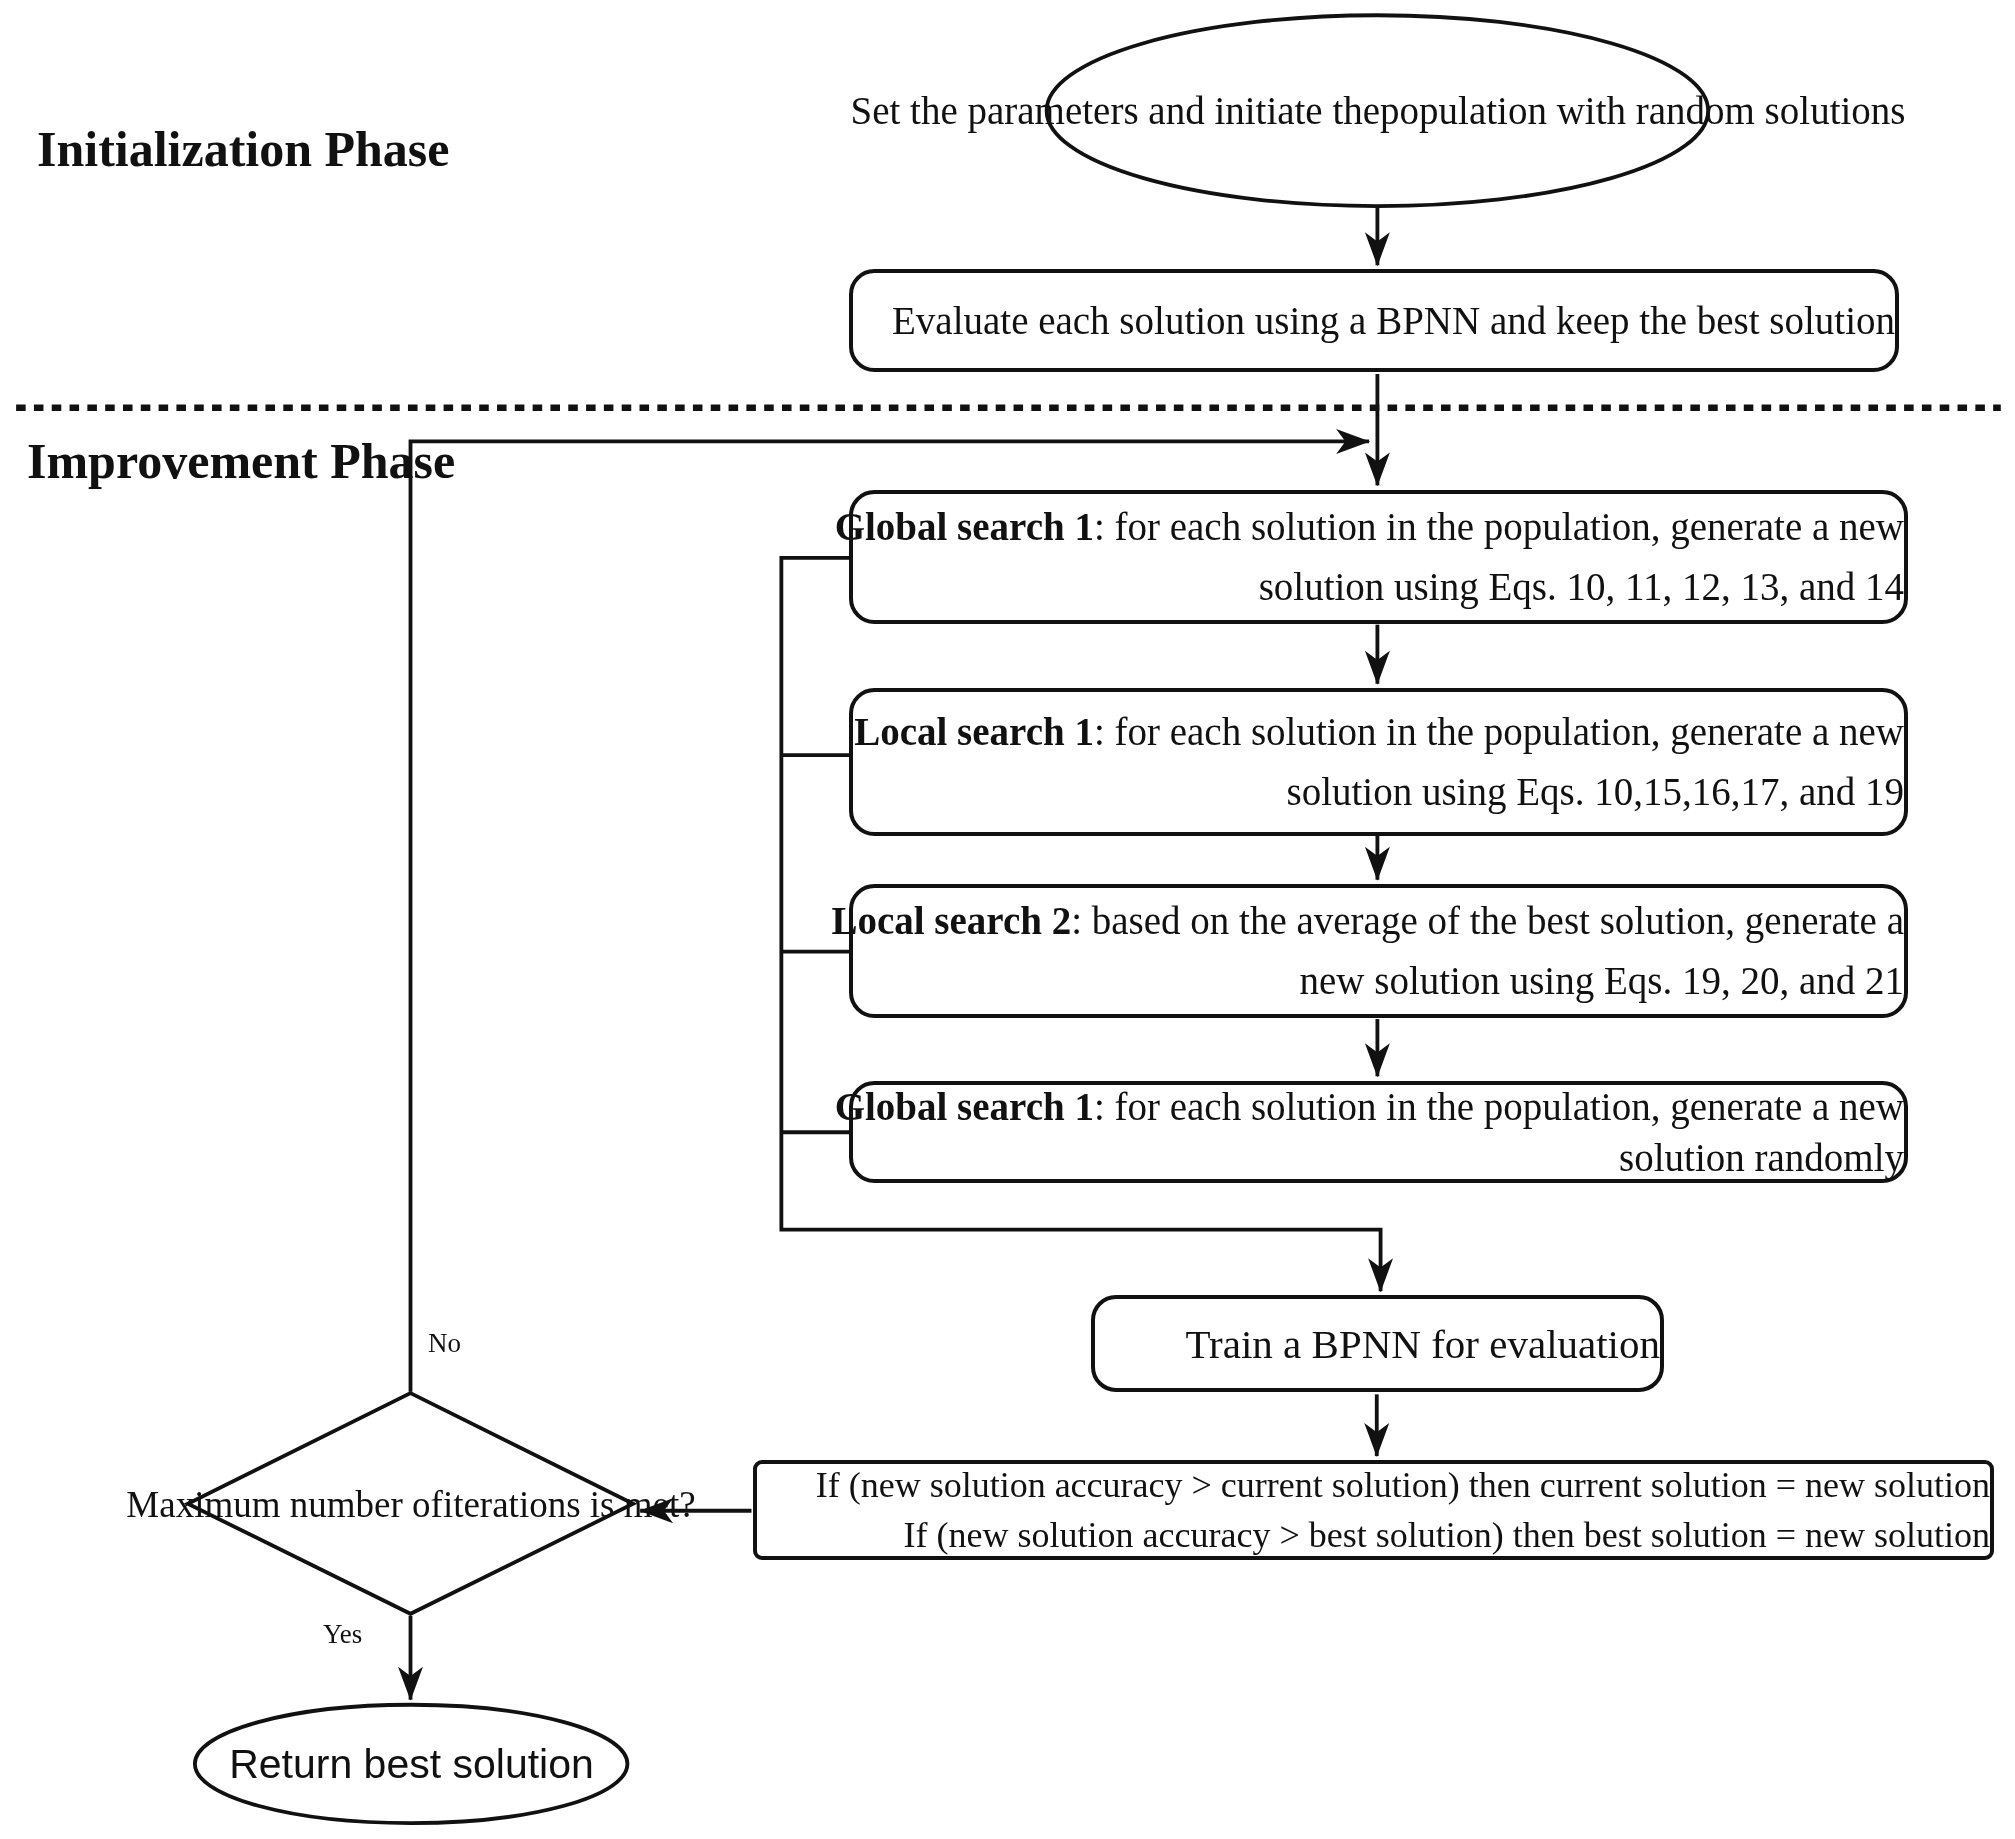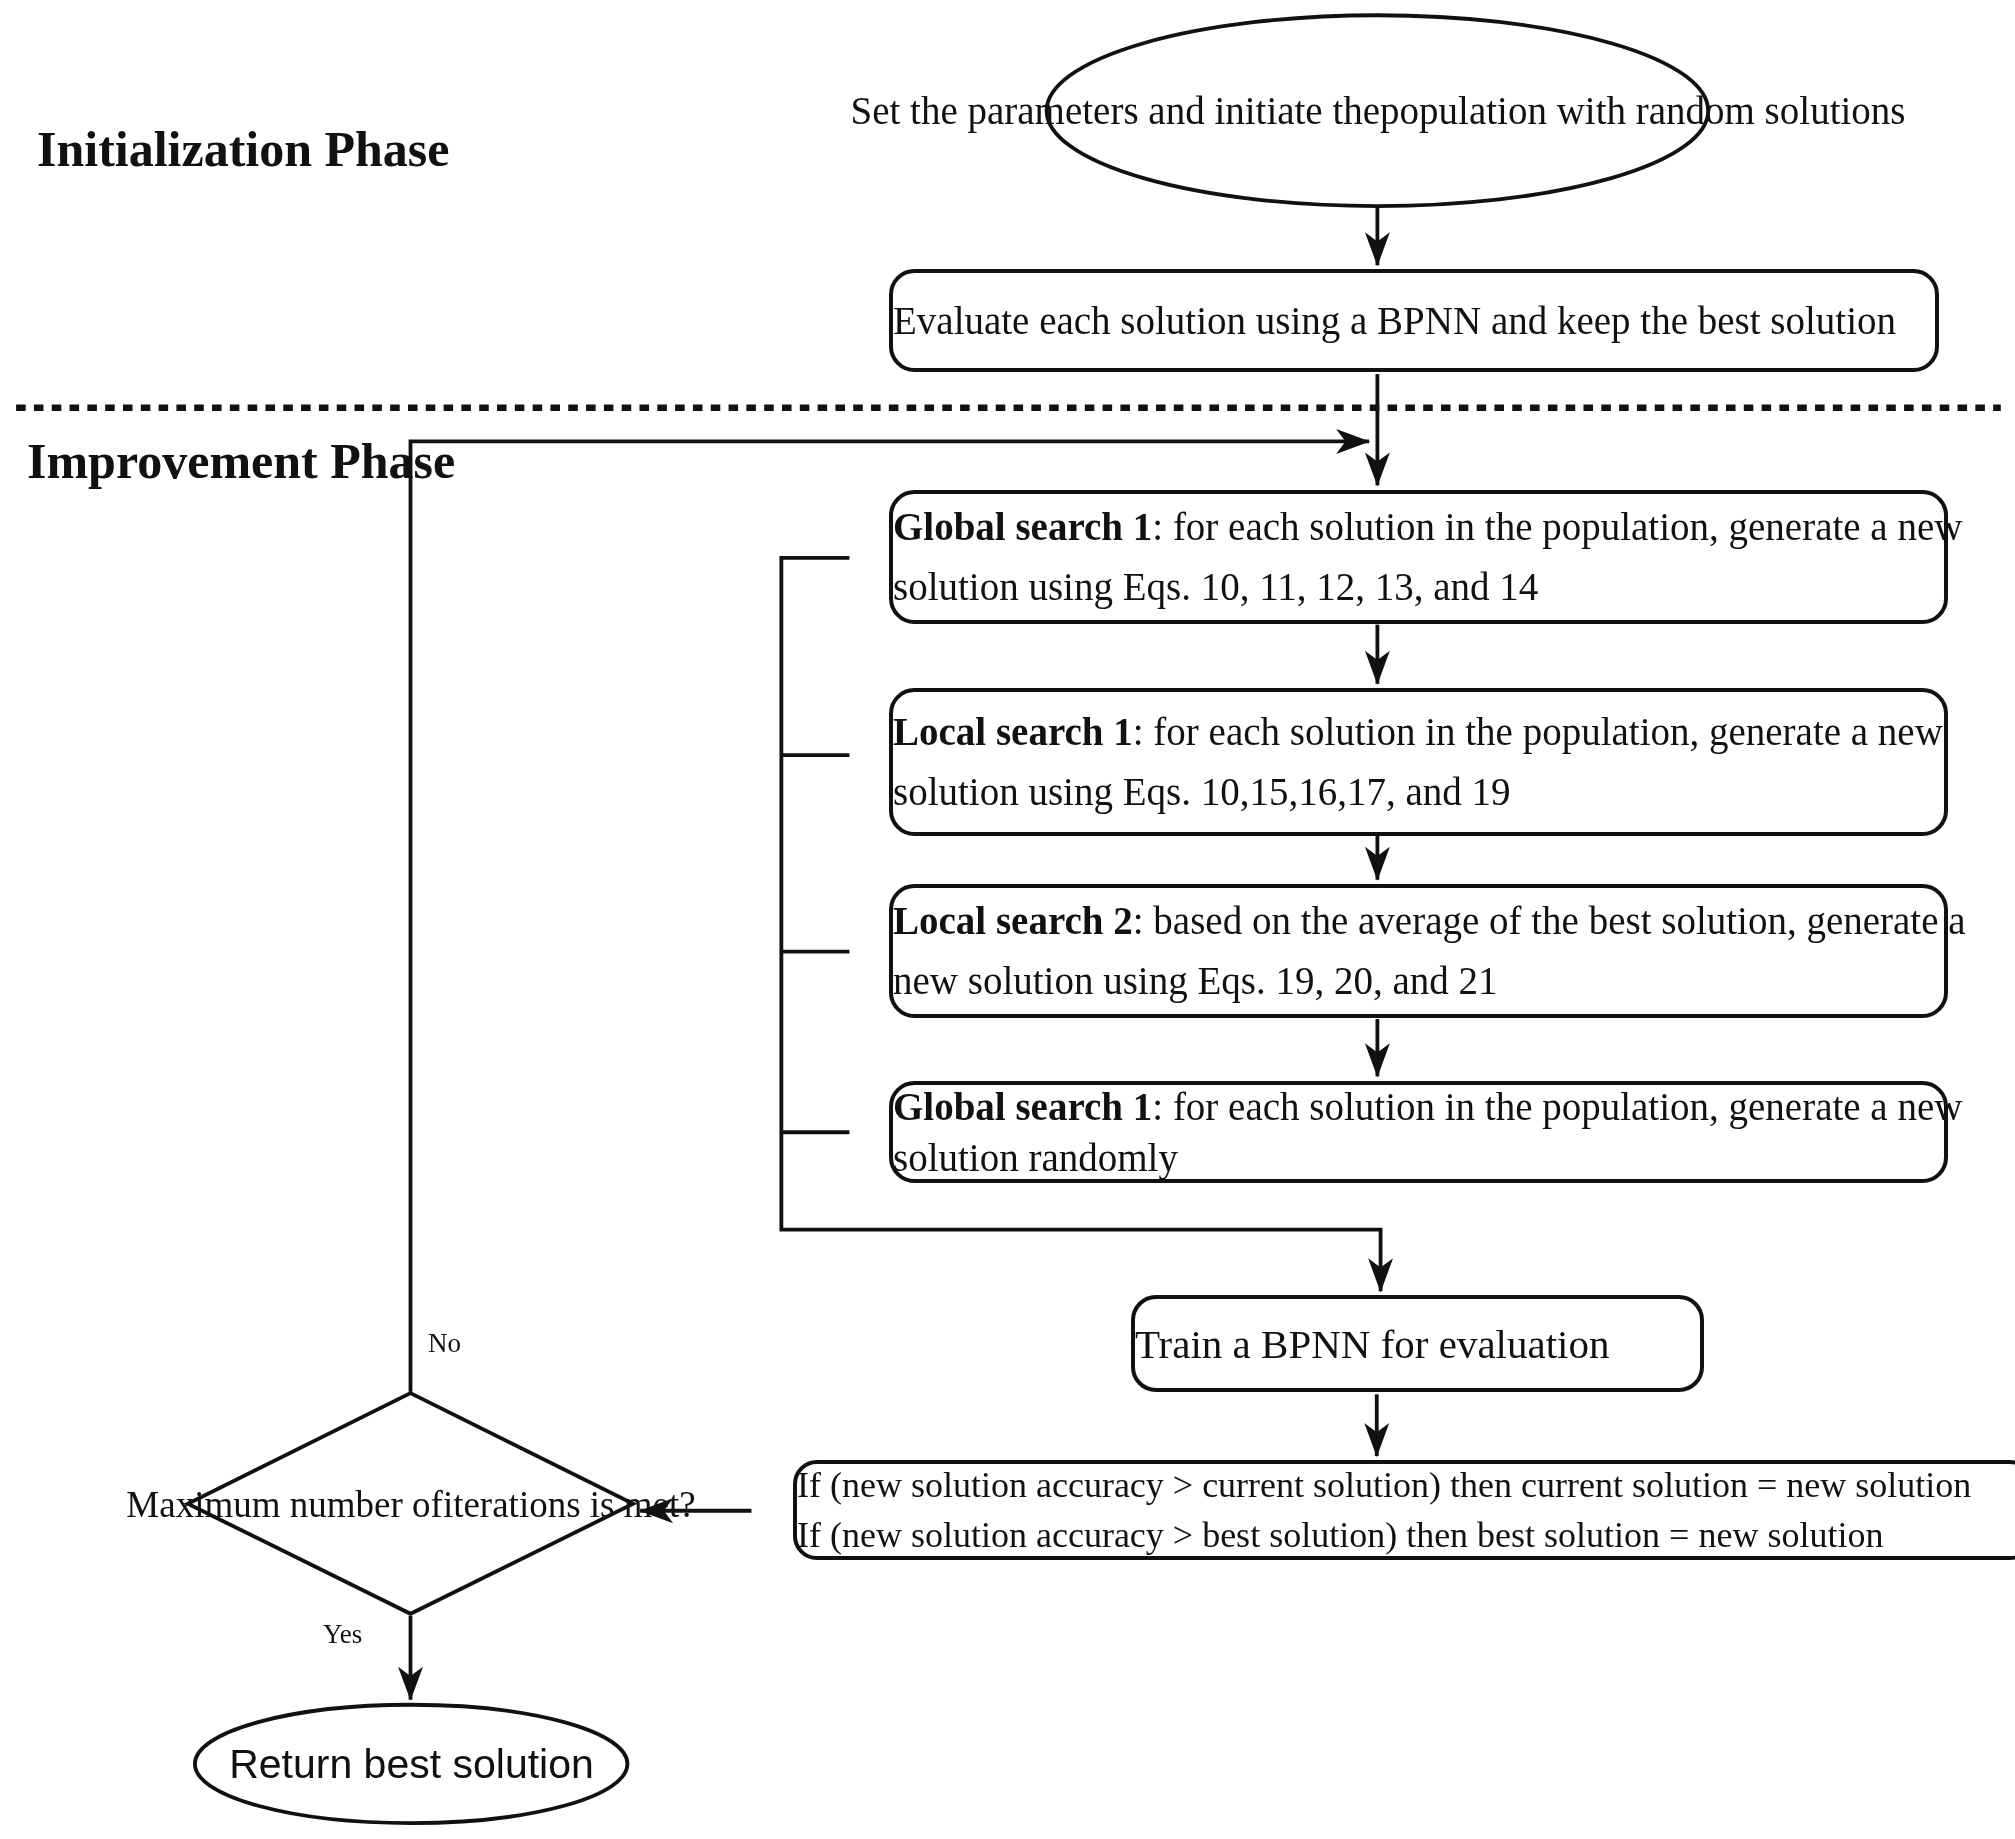--- a/index.html
+++ b/index.html
@@ -11,23 +11,22 @@
     color:#111;
   }
   #diagram-svg{position:absolute;left:0;top:0;z-index:1;}
   .node{
     position:absolute;z-index:2;
     box-sizing:border-box;
     border:4.5px solid #111;
     border-radius:25.5px;
     background:#fff;
     display:flex;flex-direction:column;
-    align-items:flex-start;justify-content:center;
+    align-items:flex-end;justify-content:center;
     text-align:center;
-    margin-left:40px;
   }
   .txt-overlay{
     position:absolute;z-index:3;
     display:flex;
     align-items:center;justify-content:center;
     text-align:center;
   }
   .phase-label{
     position:absolute;z-index:3;
     font-weight:bold;font-size:50px;line-height:1.1;
@@ -111,21 +110,21 @@
 
   <div class="node" style="left:849px;top:1081px;width:1059px;height:102px;">
     <span class="body-line" style="line-height:51px;"><span class="b">Global search 1</span><span>: for each solution in the population, generate a new</span></span>
     <span class="body-line" style="line-height:51px;">solution randomly</span>
   </div>
 
   <div class="node" style="left:1091px;top:1295px;width:573px;height:97px;border-radius:25px;">
     <span class="body-line" style="font-size:41px;">Train a BPNN for evaluation</span>
   </div>
 
-  <div class="node" style="left:753px;top:1460px;width:1241px;height:100px;border-radius:24px;">
+  <div class="node" style="left:753px;top:1460px;width:1241px;height:100px;border-radius:9px;">
     <span class="small-line">If (new solution accuracy &gt; current solution) then current solution = new solution</span>
     <span class="small-line">If (new solution accuracy &gt; best solution) then best solution = new solution</span>
   </div>
 
   <div class="txt-overlay" style="left:220px;top:1409px;width:382px;height:191px;">
     <span class="diamond-line">Maximum number of</span>
     <span class="diamond-line">iterations is met?</span>
   </div>
 
   <div class="edge-label" style="left:428px;top:1330px;">No</div>

